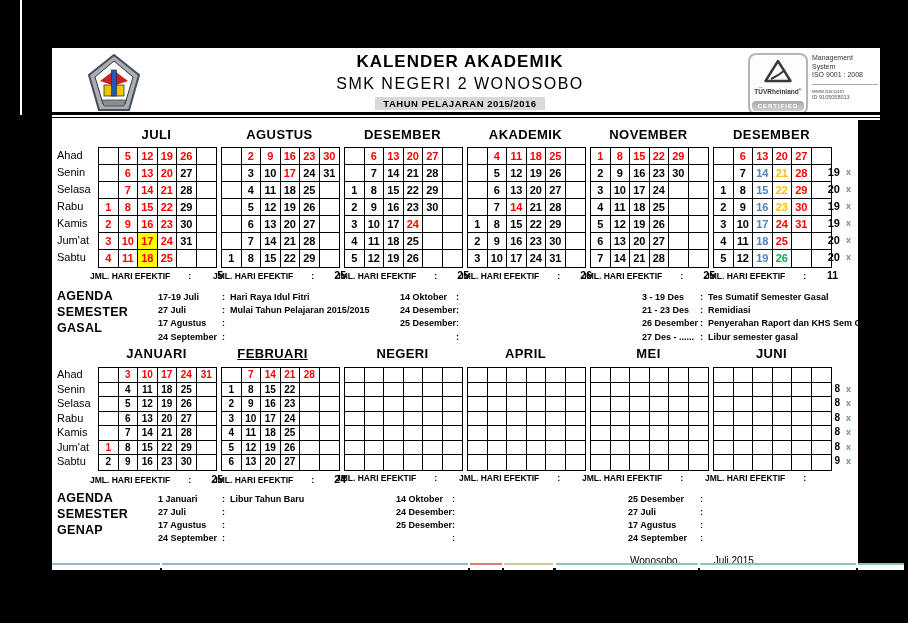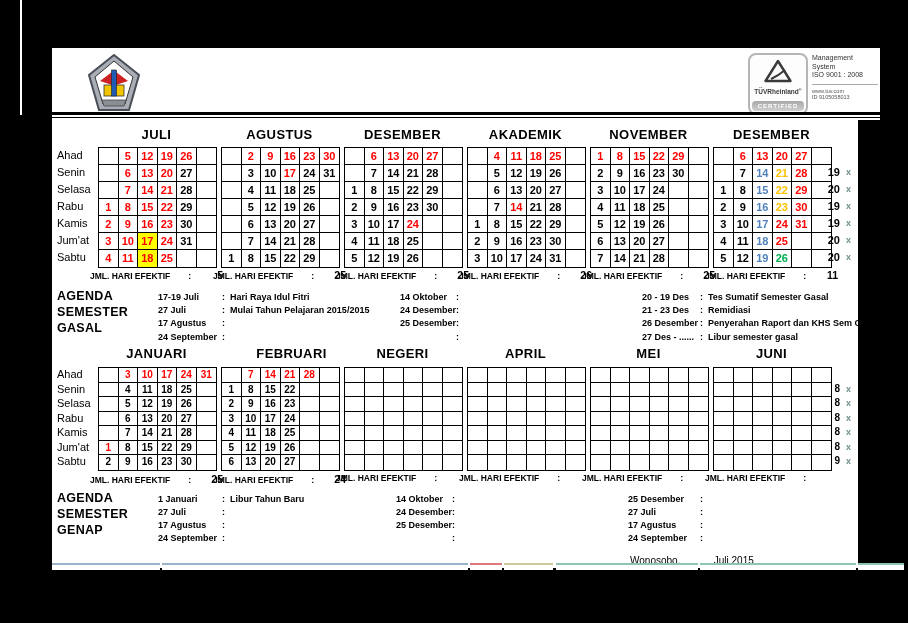--- a/index.html
+++ b/index.html
@@ -65,20 +65,23 @@
     <polygon points="26,7 45,23 37,50 15,50 7,23" fill="#ffffff" stroke="#333" stroke-width="1"></polygon>
     <polygon points="12,27 24,18 24,31" fill="#cc2222"></polygon>
     <polygon points="40,27 28,18 28,31" fill="#cc2222"></polygon>
     <rect x="16" y="31" width="20" height="11" fill="#f2c500" stroke="#333" stroke-width="0.8"></rect>
     <rect x="23.5" y="16" width="5" height="26" fill="#1f5bb5" stroke="#222" stroke-width="0.6"></rect>
     <path d="M14,46 h24 l-2,6 h-20 z" fill="#8a8f96" stroke="#444" stroke-width="0.8"></path>
   </svg>
 </div>
 
 <div class="title-block">
+  <div class="main-title">KALENDER AKADEMIK</div>
+  <div class="sub-title">SMK NEGERI 2 WONOSOBO</div>
+  <div><span class="year-badge">TAHUN PELAJARAN 2015/2016</span></div>
 </div>
 
 <div class="tuv">
   <div class="tuv-box">
     <svg width="30" height="26" viewBox="0 0 30 26" style="margin-top:3px">
       <path d="M15,3 L27.5,23 H2.5 Z" fill="none" stroke="#3a3a3a" stroke-width="2.4" stroke-linejoin="round"></path>
       <path d="M8,21 q7,-3 14,-9" fill="none" stroke="#3a3a3a" stroke-width="2"></path>
     </svg>
     <div class="tuv-brand"><span>TÜVRheinland</span><sup style="font-size:4px">®</sup></div>
     <div class="tuv-ribbon">CERTIFIED</div>
@@ -459,21 +462,21 @@
       <div class="cell" style="font-size: 10px; line-height: 14.5px;">16</div>
       <div class="cell" style="font-size: 10px; line-height: 14.5px;">23</div>
       <div class="cell" style="font-size: 10px; line-height: 14.5px;">30</div>
       <div class="cell" style="font-size: 10px; line-height: 14.5px;"></div>
     </div>
     <div class="jml" style="left: 90px; top: 473px; width: 133px;">
       <span class="jml-l">JML. HARI EFEKTIF</span>
       <span class="jml-c">:</span>
       <span class="jml-v">25</span>
     </div>
-    <div class="mtitle" style="left: 233px; top: 346px; width: 117px;">FEBRUARI</div>
+    <div class="mtitle" style="left: 214px; top: 346px; width: 117px; text-decoration: underline;">FEBRUARI</div>
     <div class="mgrid" style="left: 221px; top: 367px; grid-auto-rows: 14.5px;">
       <div class="cell" style="font-size: 10px; line-height: 14.5px;"></div>
       <div class="cell c-r" style="font-size: 10px; line-height: 14.5px;">7</div>
       <div class="cell c-r" style="font-size: 10px; line-height: 14.5px;">14</div>
       <div class="cell c-r" style="font-size: 10px; line-height: 14.5px;">21</div>
       <div class="cell c-r" style="font-size: 10px; line-height: 14.5px;">28</div>
       <div class="cell" style="font-size: 10px; line-height: 14.5px;"></div>
       <div class="cell" style="font-size: 10px; line-height: 14.5px;">1</div>
       <div class="cell" style="font-size: 10px; line-height: 14.5px;">8</div>
       <div class="cell" style="font-size: 10px; line-height: 14.5px;">15</div>
@@ -748,21 +751,21 @@
     <div class="agd" style="left: 222px; top: 318.4px;">:</div>
     <div class="agd" style="left: 158px; top: 331.6px;">24 September</div>
     <div class="agd" style="left: 222px; top: 331.6px;">:</div>
     <div class="agd" style="left: 400px; top: 292px;">14 Oktober</div>
     <div class="agd" style="left: 456px; top: 292px;">:</div>
     <div class="agd" style="left: 400px; top: 305.2px;">24 Desember</div>
     <div class="agd" style="left: 456px; top: 305.2px;">:</div>
     <div class="agd" style="left: 400px; top: 318.4px;">25 Desember</div>
     <div class="agd" style="left: 456px; top: 318.4px;">:</div>
     <div class="agd" style="left: 456px; top: 331.6px;">:</div>
-    <div class="agd" style="left: 642px; top: 292px;">20 - 19 Des</div>
+    <div class="agd" style="left: 642px; top: 292px;">3 - 19 Des</div>
     <div class="agd" style="left: 700px; top: 292px;">:</div>
     <div class="agd" style="left: 708px; top: 292px;">Tes Sumatif Semester Gasal</div>
     <div class="agd" style="left: 642px; top: 305.2px;">21 - 23 Des</div>
     <div class="agd" style="left: 700px; top: 305.2px;">:</div>
     <div class="agd" style="left: 708px; top: 305.2px;">Remidiasi</div>
     <div class="agd" style="left: 642px; top: 318.4px;">26 Desember</div>
     <div class="agd" style="left: 700px; top: 318.4px;">:</div>
     <div class="agd" style="left: 708px; top: 318.4px;">Penyerahan Raport dan KHS Sem Gasal</div>
     <div class="agd" style="left: 642px; top: 331.6px;">27 Des - ......</div>
     <div class="agd" style="left: 700px; top: 331.6px;">:</div>

